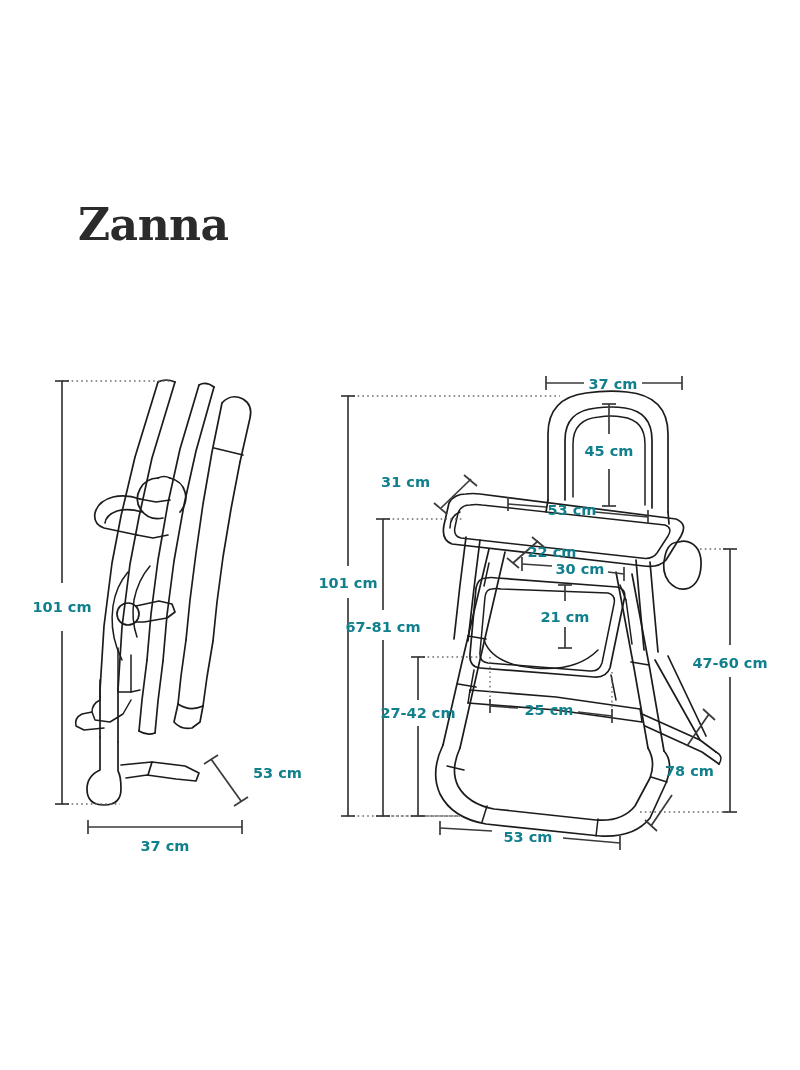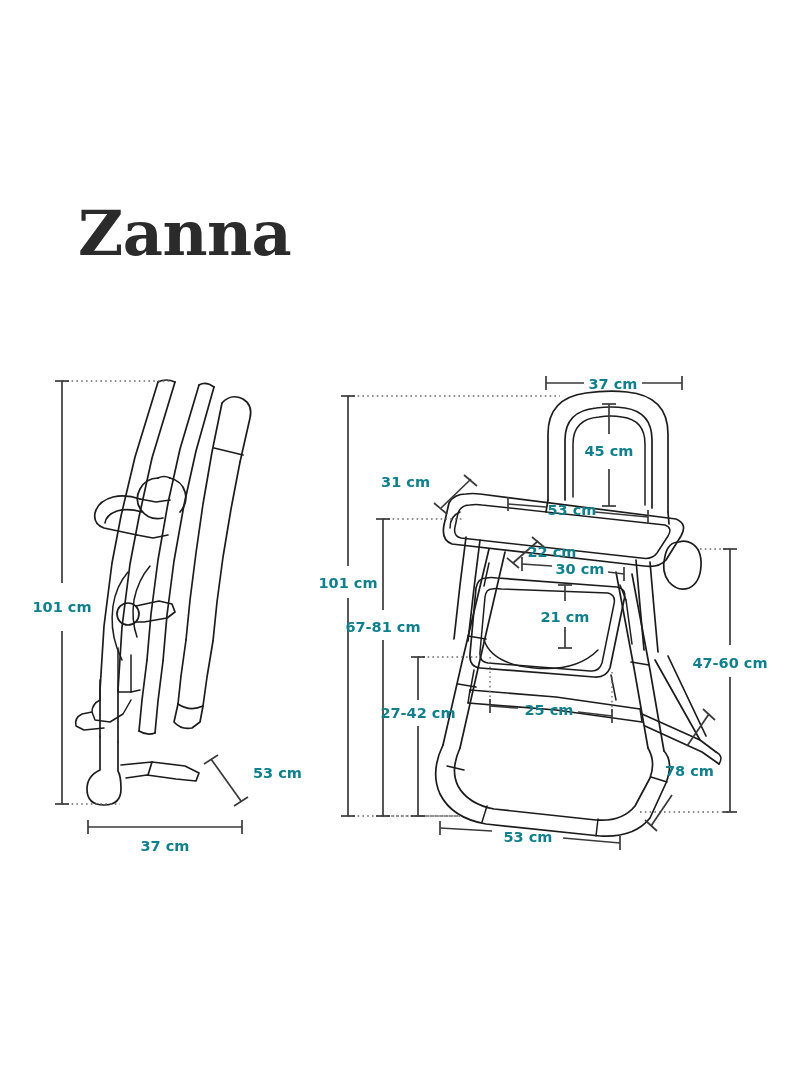--- a/index.html
+++ b/index.html
@@ -13,21 +13,21 @@
     position: relative;
     overflow: hidden;
     font-family: "DejaVu Sans", sans-serif;
   }
   #product-title {
     position: absolute;
     left: 78px;
     top: 203px;
     font-family: "DejaVu Serif", serif;
     font-weight: bold;
-    font-size: 62px;
+    font-size: 44px;
     letter-spacing: -0.5px;
     color: #2b2b2b;
     line-height: 1;
     margin: 0;
   }
   #diagram-svg {
     position: absolute;
     left: 0;
     top: 0;
   }

